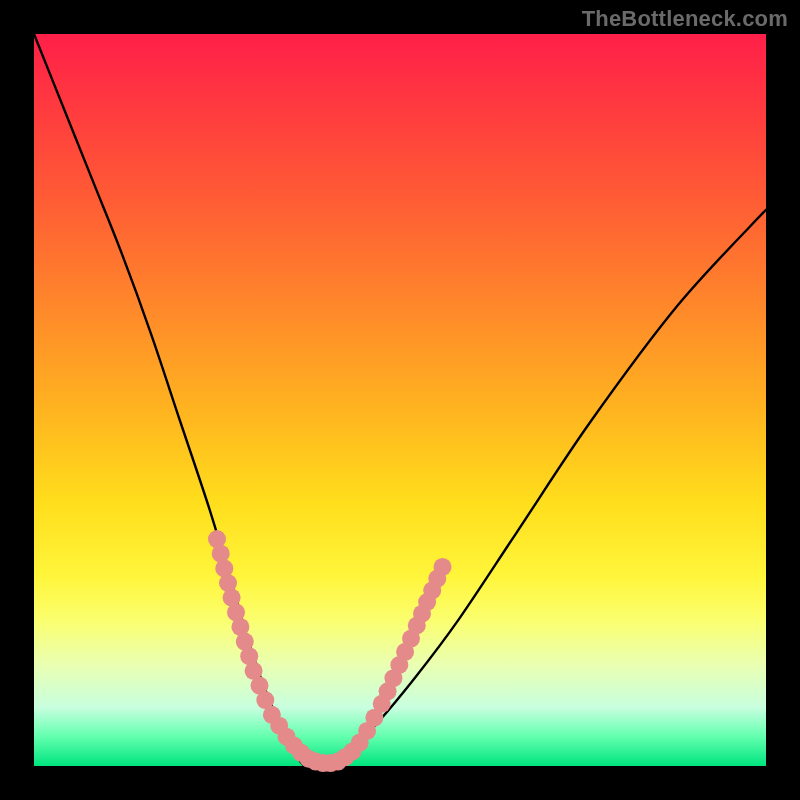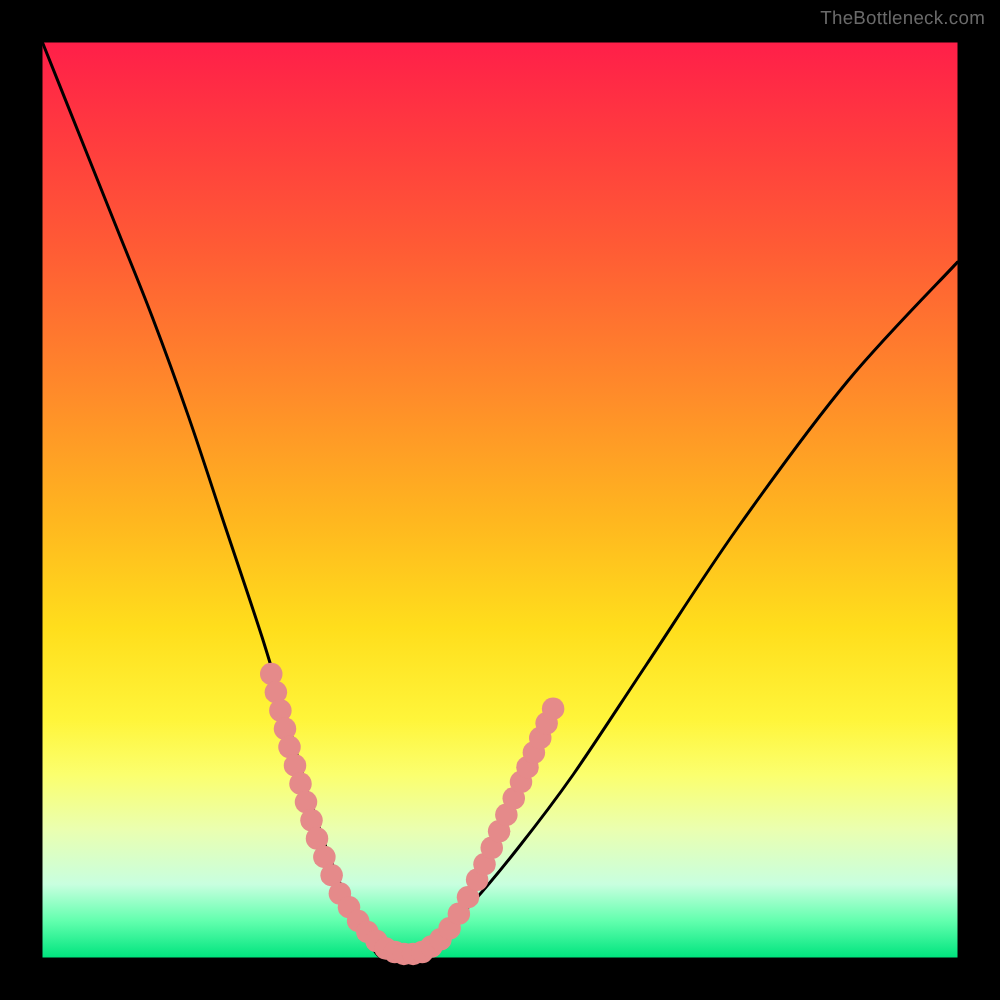--- a/index.html
+++ b/index.html
@@ -39,23 +39,23 @@
       #c8ffdf 92%,
       #62ffae 96%,
       #00e47e 100%
     );
   }
   .watermark {
     position: absolute;
     top: 6px;
     right: 12px;
     color: #6a6a6a;
-    font-size: 15px;
+    font-size: 22px;
     letter-spacing: 0.2px;
-    font-weight: 400;
+    font-weight: 700;
   }
   svg.curve {
     position: absolute;
     left: 0;
     top: 0;
     width: 732px;
     height: 732px;
     overflow: visible;
   }
 </style>

